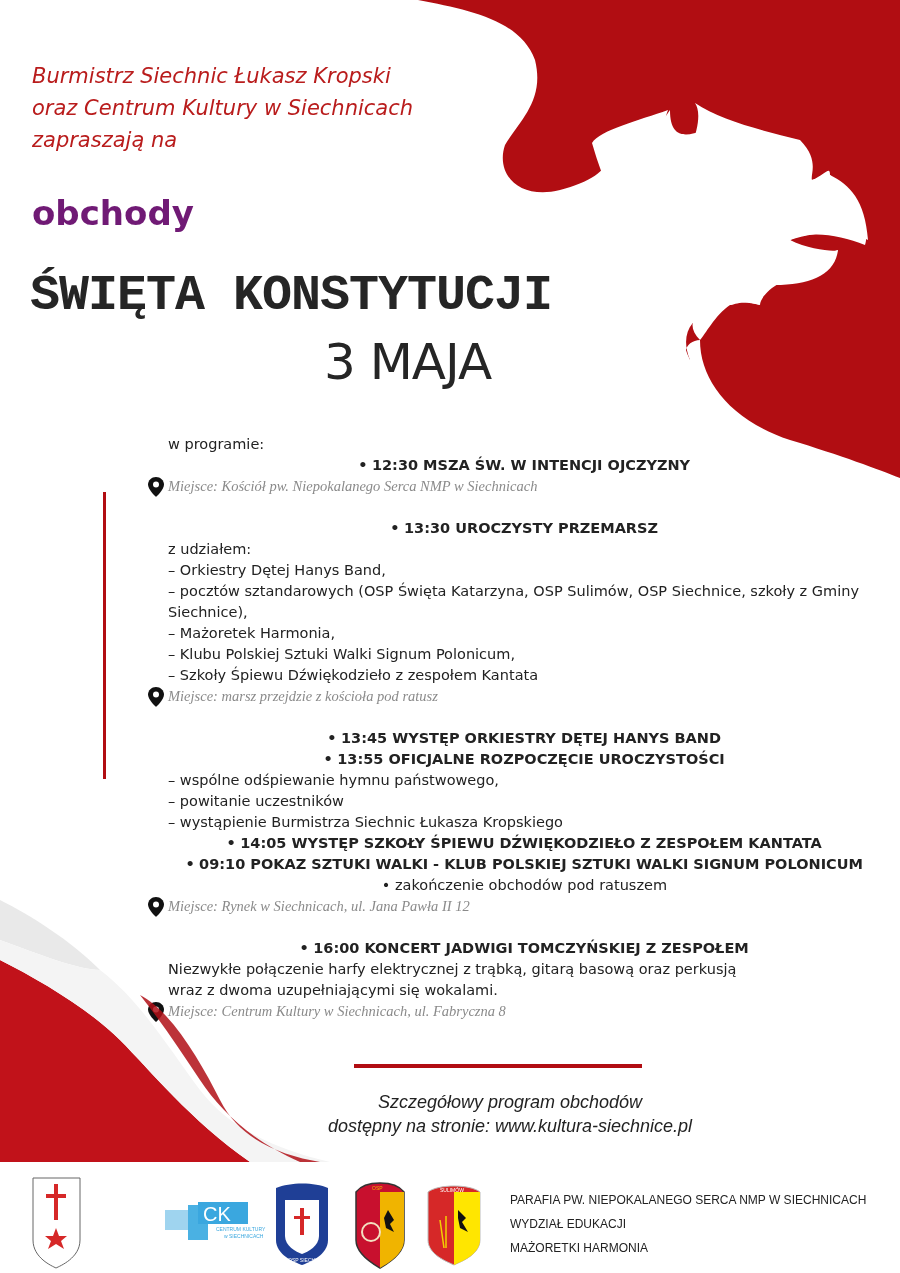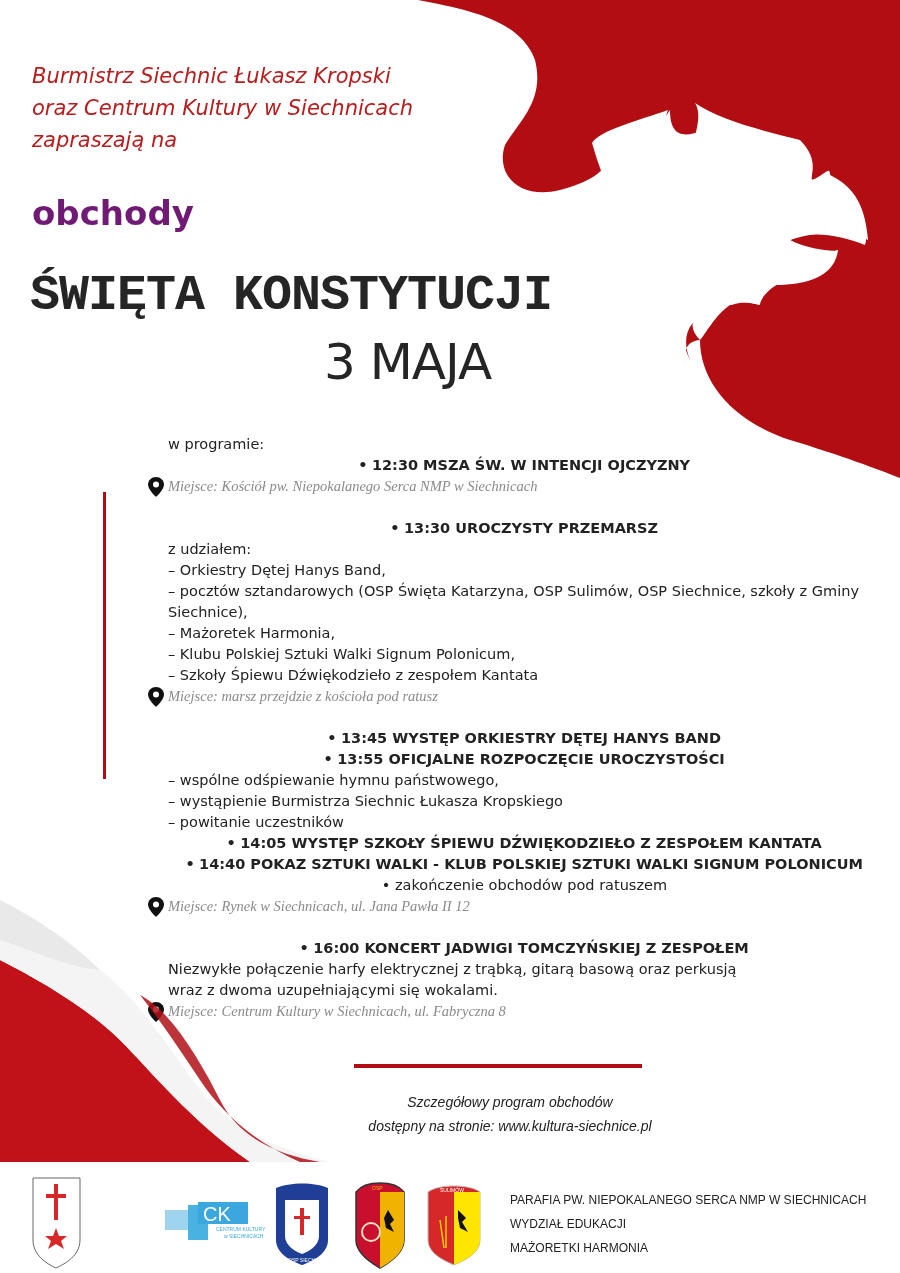--- a/index.html
+++ b/index.html
@@ -13,21 +13,21 @@
   .prog{position:absolute;left:148px;top:426px;width:720px;font-size:14.5px;line-height:21px;margin-top:8px;}
   .prog .plain{padding-left:20px;}
   .prog .bul{padding-left:28px;font-weight:bold;text-align:center;}
   .prog .bul::before{content:"•";display:inline-block;width:18px;}
   .prog .bul.norm{font-weight:normal;}
   .prog .place{color:#8a8a8a;font-style:italic;display:flex;align-items:center;font-family:Liberation Serif, serif;}
   .pin{width:16px;height:20px;margin-right:4px;}
   .gap{height:21px;}
   .ribbon{position:absolute;left:0;top:900px;width:330px;height:262px;}
   .redline{position:absolute;left:354px;top:1064px;width:288px;height:4px;background:#b10d12;}
-  .more{position:absolute;left:300px;top:1090px;width:420px;text-align:center;font-style:italic;font-size:14px;line-height:24px;color:#222;font-family:"Liberation Sans",sans-serif;}
+  .more{position:absolute;left:300px;top:1090px;width:420px;text-align:center;font-style:italic;font-size:18px;line-height:24px;color:#222;font-family:"Liberation Sans",sans-serif;}
   .logos{position:absolute;left:0;top:1170px;width:900px;height:100px;}
   .partners{position:absolute;left:510px;top:1188px;font-size:12px;line-height:24px;color:#222;font-family:"Liberation Sans",sans-serif;}
 </style>
 </head>
 <body>
 
 <svg class="eagle" viewBox="0 0 900 480">
   <path fill="#b10d12" d="M418,0 C470,10 520,20 535,60 C545,100 520,120 505,145 C495,175 520,200 560,190 C600,180 620,160 600,145 C640,150 650,140 670,110 C670,150 700,130 720,125 C770,130 820,150 810,180 C820,180 825,170 830,175 C860,200 870,230 865,245 C840,235 810,230 790,240 C800,250 830,255 838,250 C835,275 810,285 775,285 C760,290 755,300 760,305 C740,300 735,305 730,305 C715,315 705,335 700,340 C700,320 705,305 710,310 C690,320 680,335 690,360 C680,350 690,340 700,340 C700,380 730,420 790,440 C840,455 880,470 900,478 L900,0 Z"></path>
 
   <path fill="#fff" d="M592,143 C600,130 640,120 668,110 C660,130 670,145 690,150 C700,125 700,110 695,103 C720,120 760,130 800,140 C820,160 810,175 812,180 C825,175 830,165 830,175 C850,185 865,200 868,240 C850,230 820,230 790,240 C810,250 835,252 838,250 C830,270 800,280 780,283 C770,288 760,298 760,305 C740,300 730,300 728,305 C710,320 700,330 700,340 C690,330 690,320 700,310 C680,320 680,340 690,360 C670,350 665,330 668,320 C660,300 650,240 630,220 C610,200 600,170 592,143 Z"></path>
@@ -66,24 +66,24 @@
     <svg class="pin" viewBox="0 0 16 20">
         <path fill="#111" d="M8,0 C3.6,0 0,3.4 0,7.6 C0,13 8,20 8,20 C8,20 16,13 16,7.6 C16,3.4 12.4,0 8,0 Z"></path>
         <circle cx="8" cy="7.5" r="3" fill="#fff"></circle>
       </svg>
     <span>Miejsce: marsz przejdzie z kościoła pod ratusz</span>
   </div>
   <div class="gap"></div>
   <div class="bul">13:45 WYSTĘP ORKIESTRY DĘTEJ HANYS BAND</div>
   <div class="bul">13:55 OFICJALNE ROZPOCZĘCIE UROCZYSTOŚCI</div>
   <div class="plain">– wspólne odśpiewanie hymnu państwowego,</div>
+  <div class="plain">– powitanie uczestników</div>
   <div class="plain">– wystąpienie Burmistrza Siechnic Łukasza Kropskiego</div>
-  <div class="plain">– powitanie uczestników</div>
   <div class="bul">14:05 WYSTĘP SZKOŁY ŚPIEWU DŹWIĘKODZIEŁO Z ZESPOŁEM KANTATA</div>
-  <div class="bul">14:40 POKAZ SZTUKI WALKI - KLUB POLSKIEJ SZTUKI WALKI SIGNUM POLONICUM</div>
+  <div class="bul">09:10 POKAZ SZTUKI WALKI - KLUB POLSKIEJ SZTUKI WALKI SIGNUM POLONICUM</div>
   <div class="bul norm">zakończenie obchodów pod ratuszem</div>
   <div class="place">
     <svg class="pin" viewBox="0 0 16 20">
         <path fill="#111" d="M8,0 C3.6,0 0,3.4 0,7.6 C0,13 8,20 8,20 C8,20 16,13 16,7.6 C16,3.4 12.4,0 8,0 Z"></path>
         <circle cx="8" cy="7.5" r="3" fill="#fff"></circle>
       </svg>
     <span>Miejsce: Rynek w Siechnicach, ul. Jana Pawła II 12</span>
   </div>
   <div class="gap"></div>
   <div class="bul">16:00  KONCERT JADWIGI TOMCZYŃSKIEJ Z ZESPOŁEM</div>

